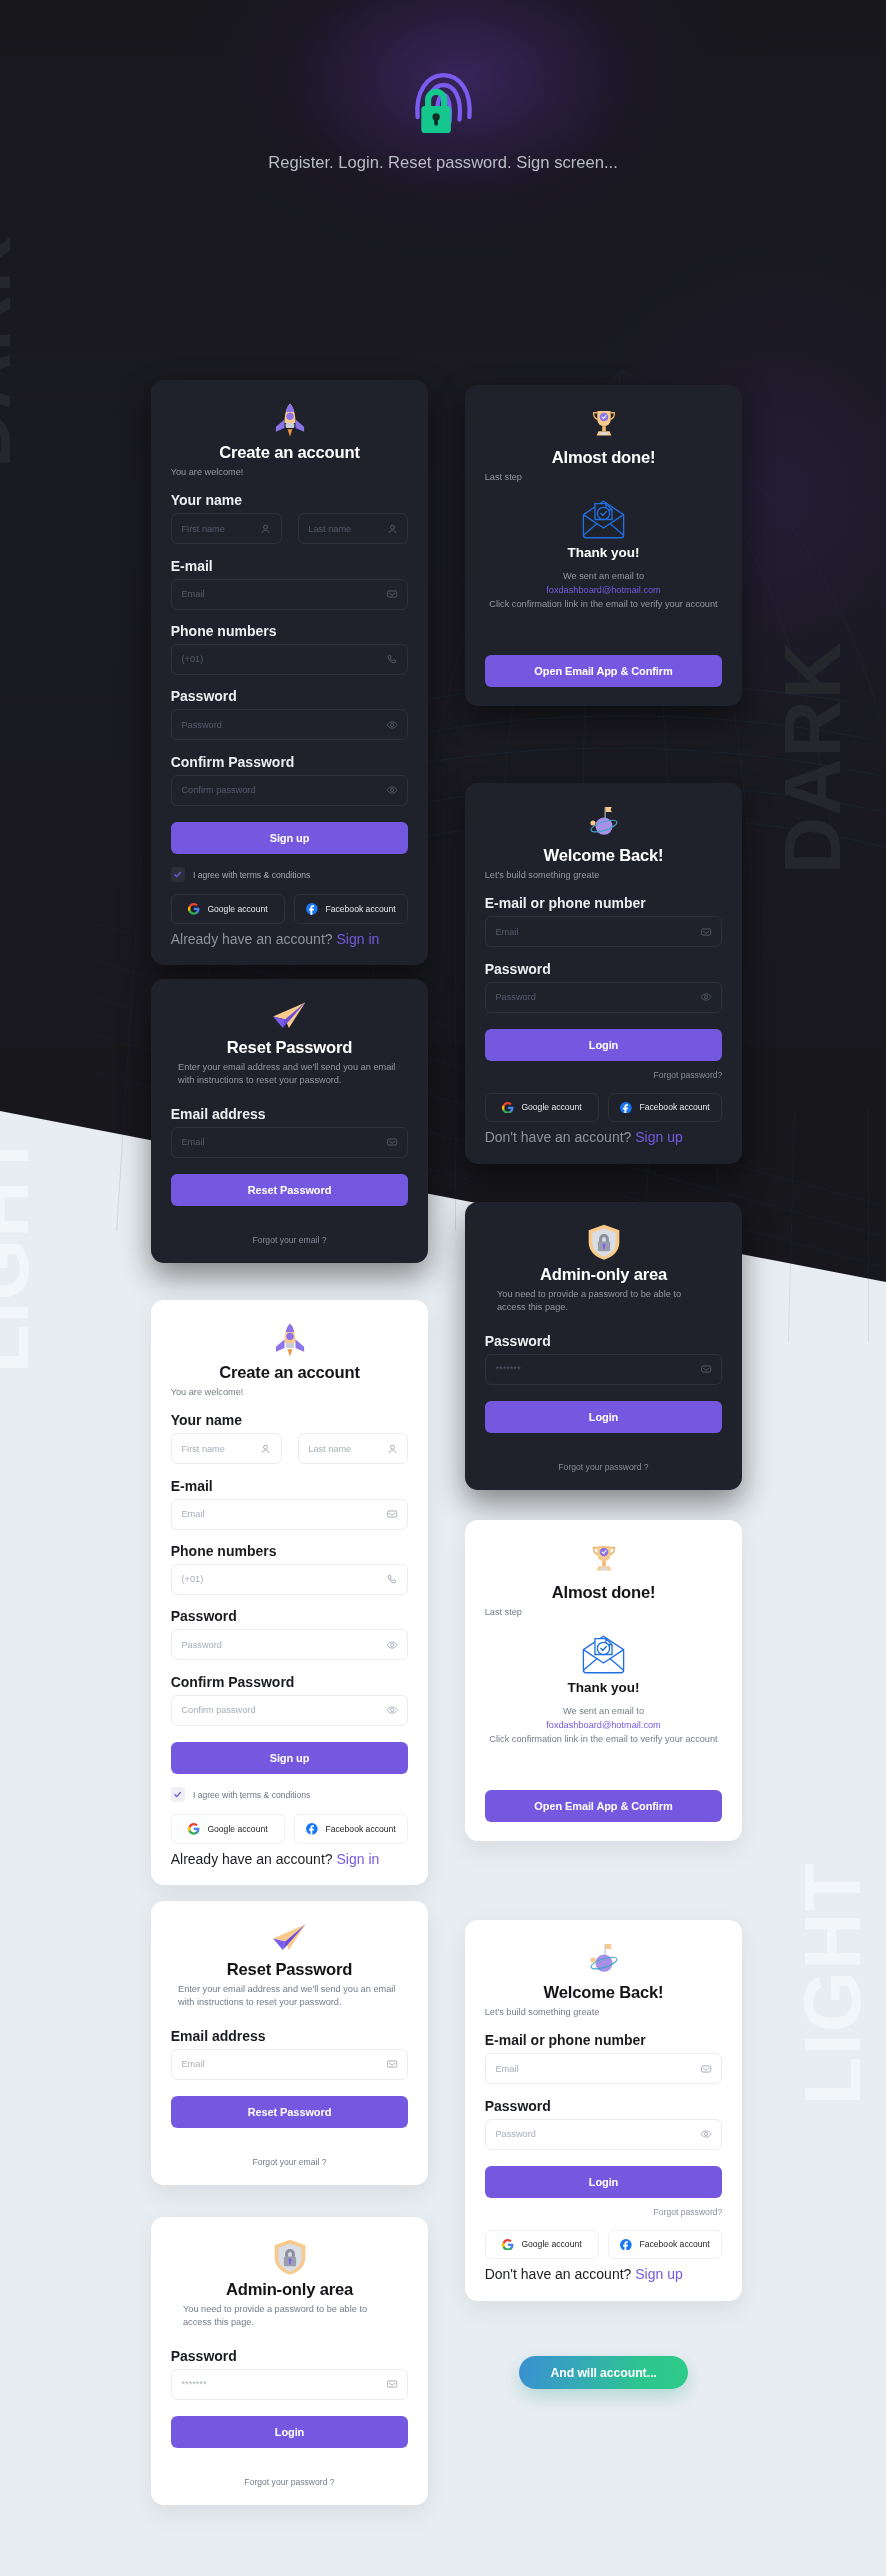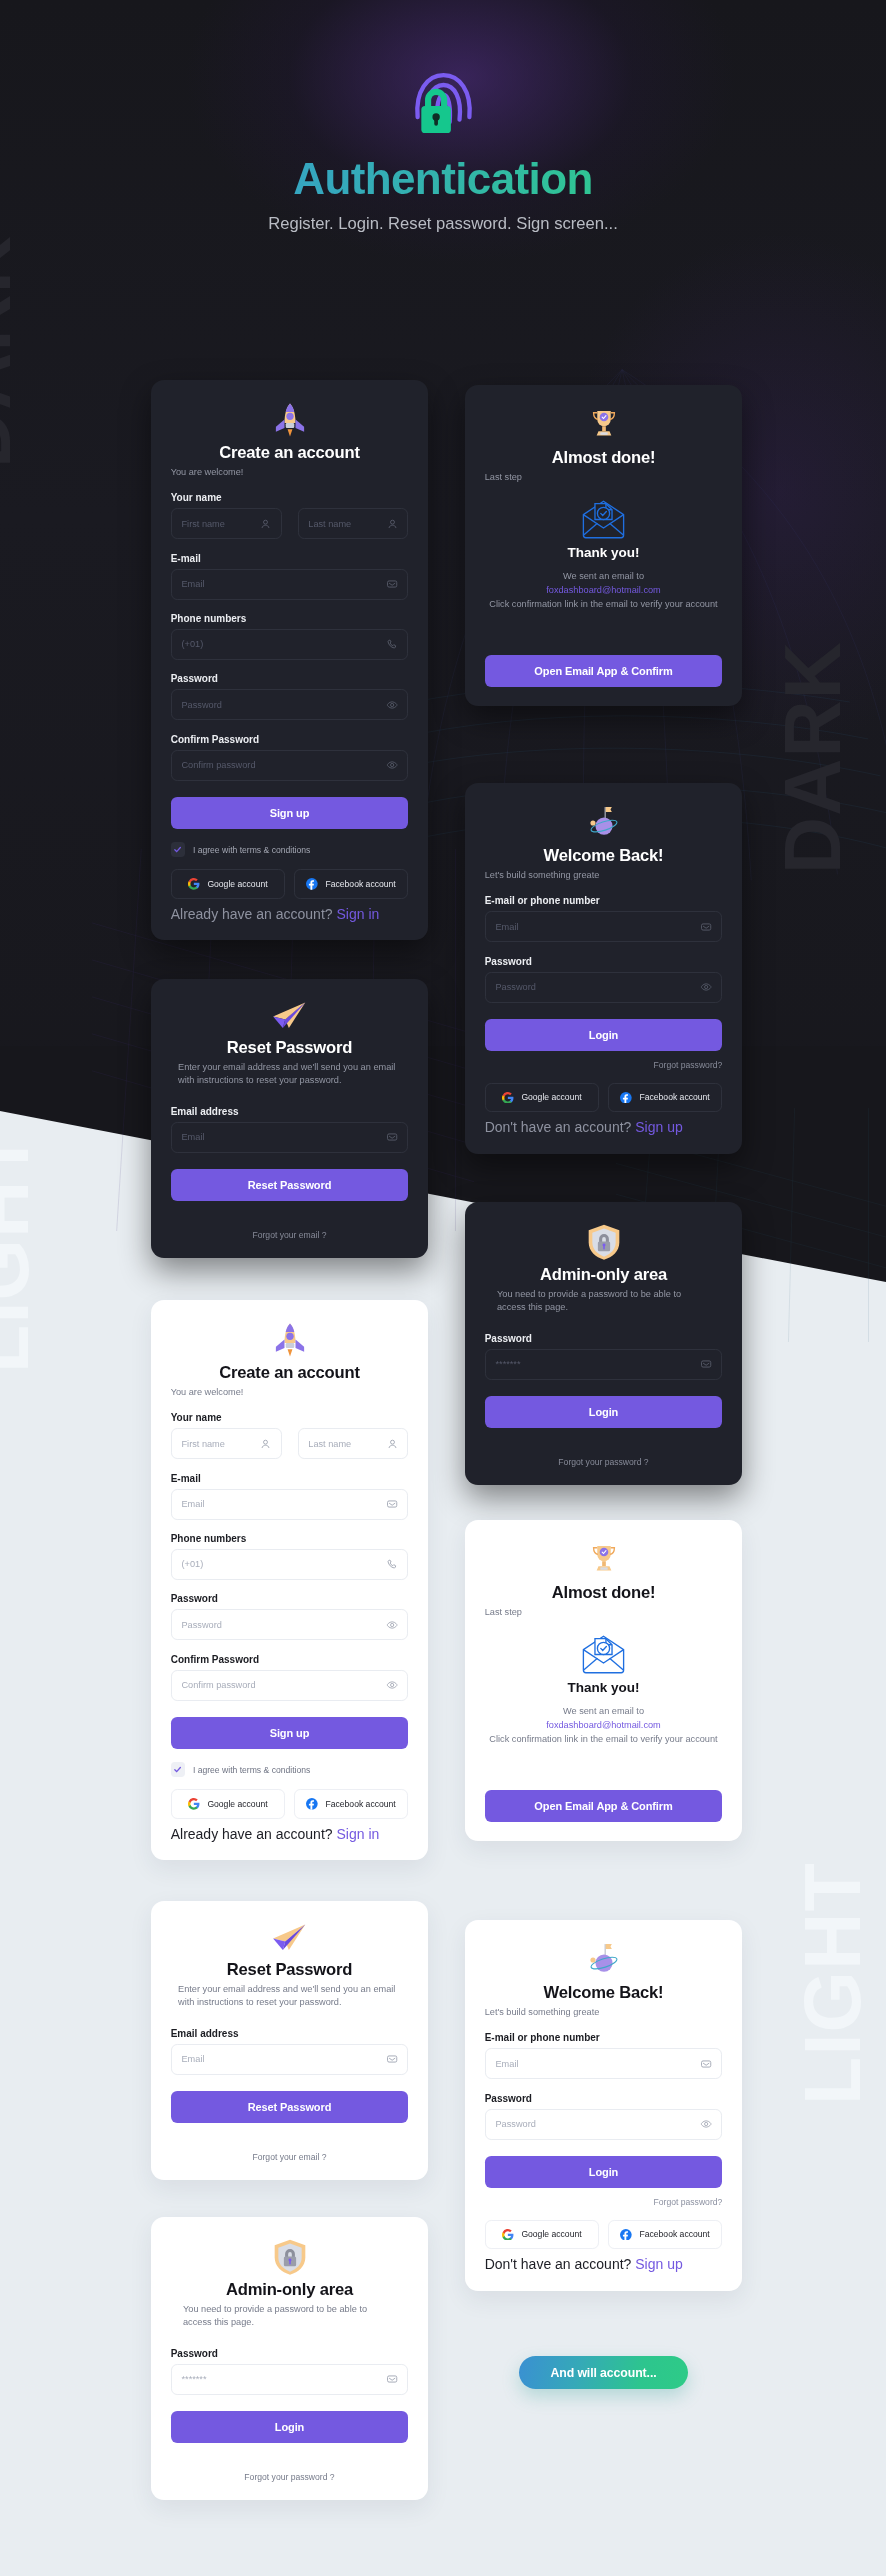--- a/index.html
+++ b/index.html
@@ -97,21 +97,21 @@
   .card h2 {
     text-align:center; font-size:16.6px; font-weight:900; letter-spacing:-0.2px; margin-top:3.7px;
   }
   .card.dark  h2 { color:#ffffff; }
   .card.light h2 { color:#14141a; }
 
   .card .card-sub { text-align:left; font-size:9.2px; margin-top:3.7px; line-height:1.35; }
   .card.dark  .card-sub { color:#9397a4; }
   .card.light .card-sub { color:#767b8a; }
 
-  .field-label { font-size:10px; font-weight:700; margin: 13.5px 0 4.9px; }
+  .field-label { font-size:14px; font-weight:700; margin: 13.5px 0 4.9px; }
   .card.dark  .field-label { color:#eceef2; }
   .card.light .field-label { color:#1b1c22; }
 
   .input {
     position:relative; height:31px; border-radius:6.2px;
     display:flex; align-items:center; padding: 0 27px 0 9.8px;
     font-size:9.2px;
   }
   .card.dark  .input { border:0.6px solid #2e313c; color:#55596a; background:transparent; }
   .card.light .input { border:0.6px solid #e9ecf1; color:#a8adba; background:#fff; }
@@ -250,21 +250,20 @@
       <path d="M30 90 C26 56 38 34 56 34 C74 34 86 56 82 90"></path>
       <path d="M46 94 C44 68 48 50 56 50 C64 50 68 68 66 94"></path>
     </g>
     <g fill="#15c78d">
       <path d="M26 58 a18 18 0 0 1 36 0 v10 h-10 v-10 a8 8 0 0 0 -16 0 v10 h-10 z"></path>
       <rect x="20" y="68" width="48" height="44" rx="6"></rect>
     </g>
     <circle cx="44" cy="86" r="6" fill="#0f2f26"></circle>
     <rect x="41" y="88" width="6" height="12" rx="3" fill="#0f2f26"></rect>
   </svg>
-  <h1>Authentication</h1>
   <div class="sub">Register. Login. Reset password. Sign screen...</div>
 </div>
 
 <div class="card dark" style="left:151px; top:380px;">
   <svg class="card-illo" width="38" height="38" viewBox="0 0 62 62">
     <path d="M31 4 C24 12 22 24 22 36 h18 c0-12-2-24-9-32z" fill="#f7c98a"></path>
     <path d="M31 4 C27 8 25 13 24 18 h14 c-1-5-3-10-7-14z" fill="#8b73e8"></path>
     <path d="M22 30 L8 42 l0 8 l14-6z" fill="#8b73e8"></path>
     <path d="M40 30 L54 42 l0 8 l-14-6z" fill="#8b73e8"></path>
     <rect x="24" y="36" width="14" height="8" rx="2" fill="#c9cddb"></rect>

